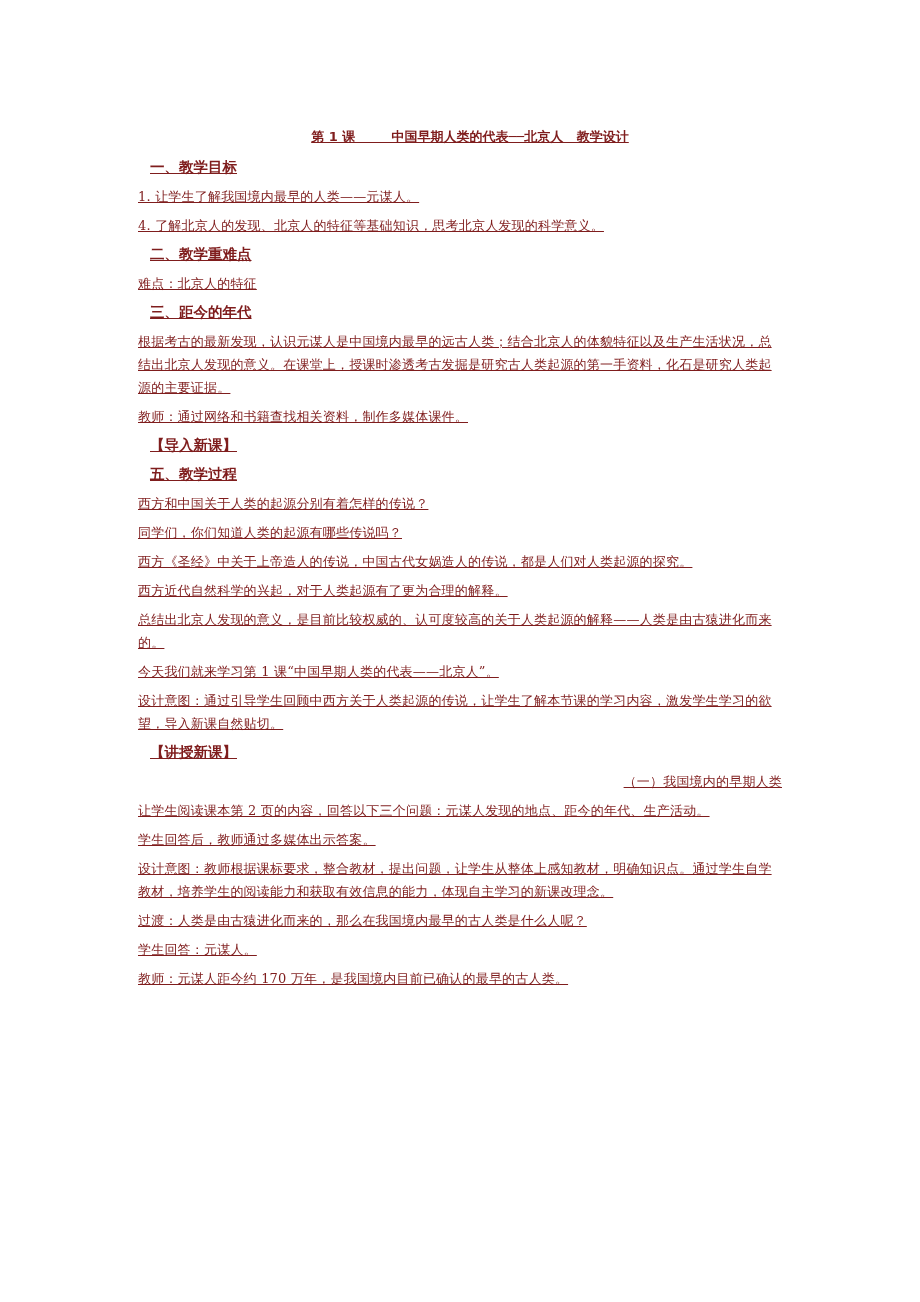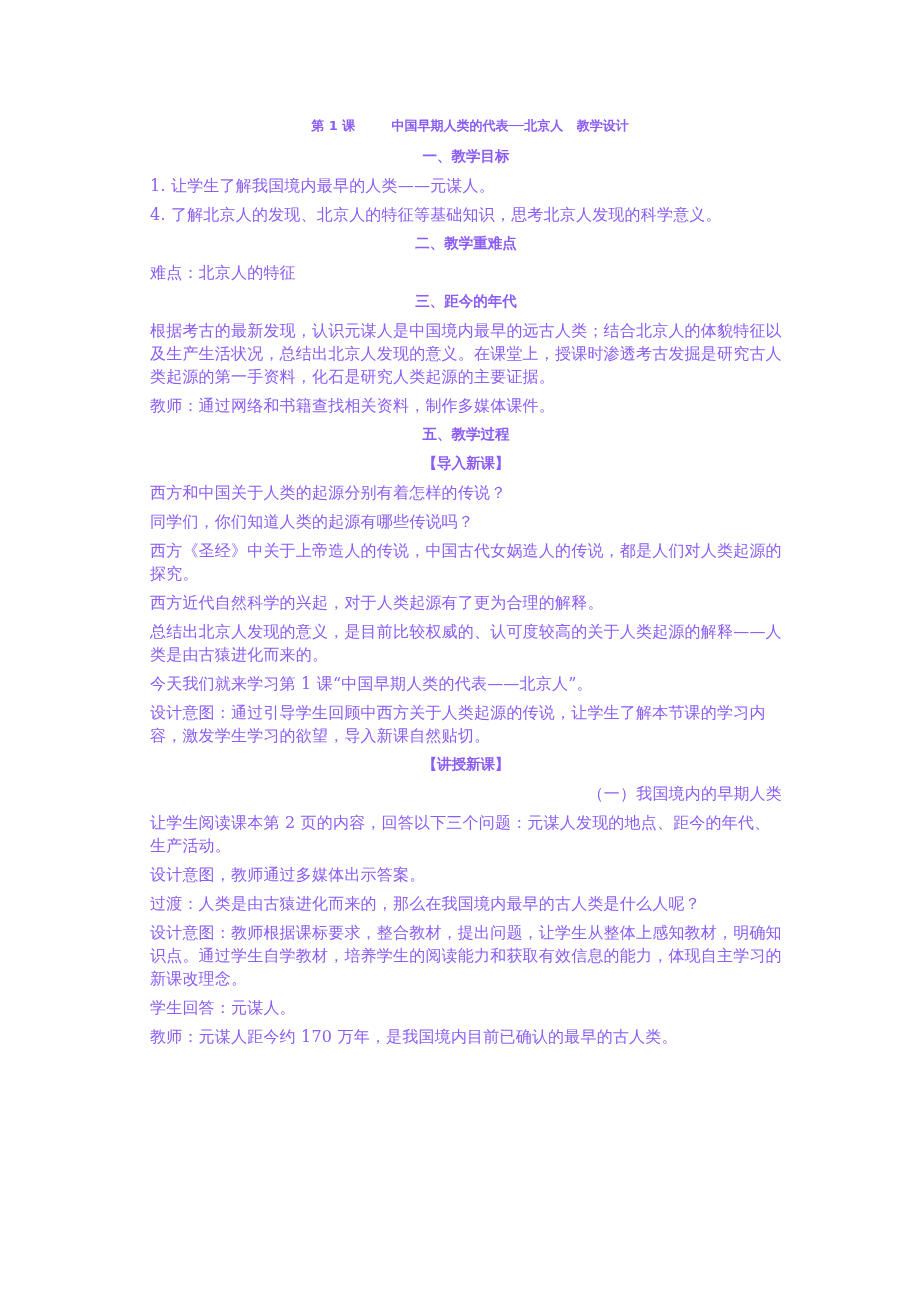--- a/index.html
+++ b/index.html
@@ -1,35 +1,35 @@
 <!DOCTYPE html>
 <html><head>
   <meta charset="utf-8">
   <style>
     html, body { margin: 0; padding: 0; background: #ffffff; }
     body { width: 920px; height: 1302px; position: relative; overflow: hidden; }
     .page {
-      position: absolute; left: 138px; top: 115px; width: 644px;
+      position: absolute; left: 138px; top: 126px; width: 644px;
       font-family: "DejaVu Serif", "Liberation Serif", serif;
-      color: #8b5cf6;
+      color: #7f1d1d;
+      text-decoration: underline;
     }
     .title {
       font-family: "DejaVu Sans", "Liberation Sans", sans-serif;
       font-size: 13px; font-weight: bold; text-align: center;
       height: 22px; line-height: 22px; margin-bottom: 8px; padding-left: 20px;
       white-space: pre;
     }
     .h {
       font-family: "DejaVu Sans", "Liberation Sans", sans-serif;
       font-weight: bold; font-size: 14.5px; line-height: 22px;
       margin: 0 0 7px 12px;
-      text-align: center;
     }
     .p {
-      font-size: 16px; line-height: 23px; margin: 0 0 6px 12px;
+      font-size: 13px; line-height: 23px; margin: 0 0 6px 0;
       letter-spacing: 0.2px;
     }
     .sub { margin-left: -4px; text-align: right; }
   </style>
 </head>
 <body>
 
 <div class="page">
   <div class="title">第 1 课        中国早期人类的代表──北京人   教学设计</div>
 
@@ -38,31 +38,31 @@
   <div class="p">4. 了解北京人的发现、北京人的特征等基础知识，思考北京人发现的科学意义。</div>
 
   <div class="h">二、教学重难点</div>
   <div class="p">难点：北京人的特征</div>
 
   <div class="h">三、距今的年代</div>
   <div class="p">根据考古的最新发现，认识元谋人是中国境内最早的远古人类；结合北京人的体貌特征以及生产生活状况，总结出北京人发现的意义。在课堂上，授课时渗透考古发掘是研究古人类起源的第一手资料，化石是研究人类起源的主要证据。</div>
 
   <div class="p">教师：通过网络和书籍查找相关资料，制作多媒体课件。</div>
 
+  <div class="h">【导入新课】</div>
   <div class="h">五、教学过程</div>
-  <div class="h">【导入新课】</div>
   <div class="p">西方和中国关于人类的起源分别有着怎样的传说？</div>
   <div class="p">同学们，你们知道人类的起源有哪些传说吗？</div>
   <div class="p">西方《圣经》中关于上帝造人的传说，中国古代女娲造人的传说，都是人们对人类起源的探究。</div>
   <div class="p">西方近代自然科学的兴起，对于人类起源有了更为合理的解释。</div>
   <div class="p">总结出北京人发现的意义，是目前比较权威的、认可度较高的关于人类起源的解释——人类是由古猿进化而来的。</div>
   <div class="p">今天我们就来学习第 1 课“中国早期人类的代表——北京人”。</div>
   <div class="p">设计意图：通过引导学生回顾中西方关于人类起源的传说，让学生了解本节课的学习内容，激发学生学习的欲望，导入新课自然贴切。</div>
 
   <div class="h">【讲授新课】</div>
   <div class="p sub">（一）我国境内的早期人类</div>
   <div class="p">让学生阅读课本第 2 页的内容，回答以下三个问题：元谋人发现的地点、距今的年代、生产活动。</div>
-  <div class="p">设计意图，教师通过多媒体出示答案。</div>
+  <div class="p">学生回答后，教师通过多媒体出示答案。</div>
+  <div class="p">设计意图：教师根据课标要求，整合教材，提出问题，让学生从整体上感知教材，明确知识点。通过学生自学教材，培养学生的阅读能力和获取有效信息的能力，体现自主学习的新课改理念。</div>
   <div class="p">过渡：人类是由古猿进化而来的，那么在我国境内最早的古人类是什么人呢？</div>
-  <div class="p">设计意图：教师根据课标要求，整合教材，提出问题，让学生从整体上感知教材，明确知识点。通过学生自学教材，培养学生的阅读能力和获取有效信息的能力，体现自主学习的新课改理念。</div>
   <div class="p">学生回答：元谋人。</div>
   <div class="p">教师：元谋人距今约 170 万年，是我国境内目前已确认的最早的古人类。</div>
 </div>
 
 </body></html>

